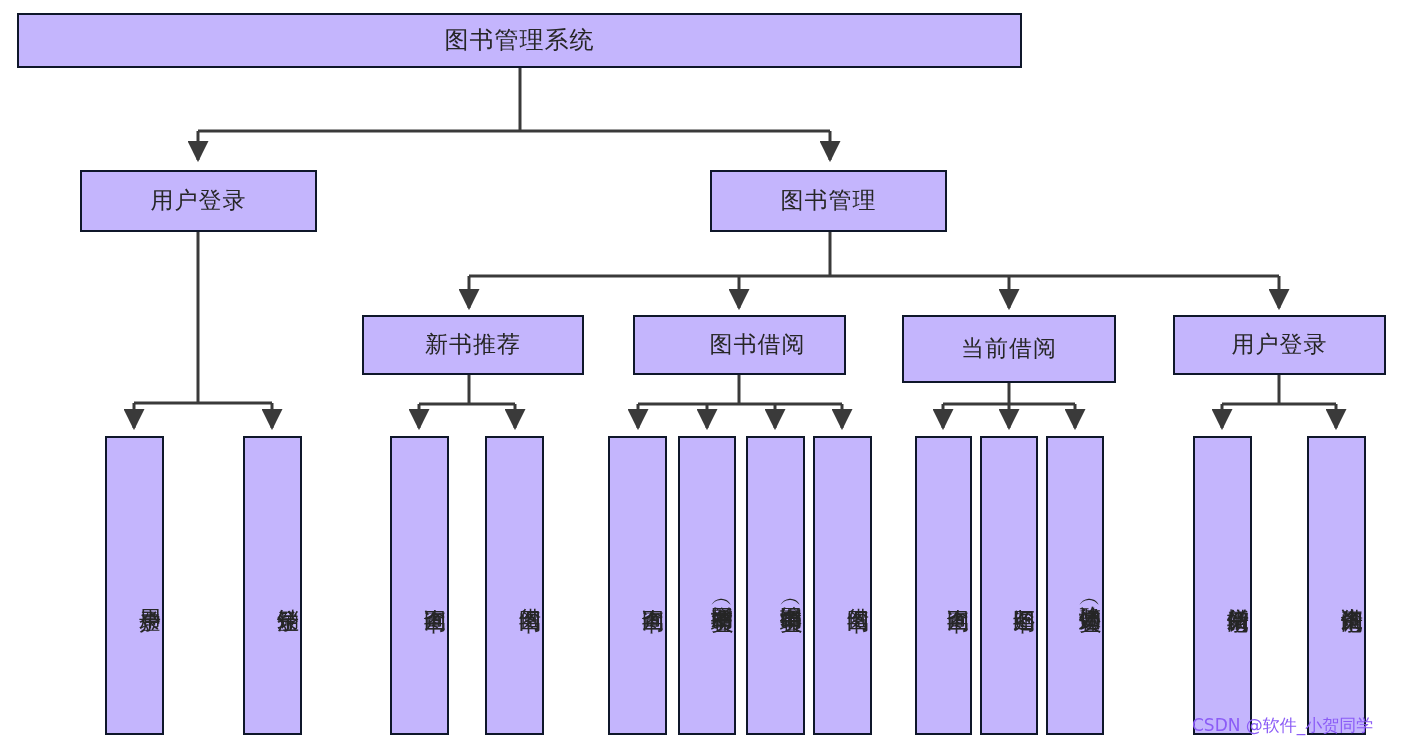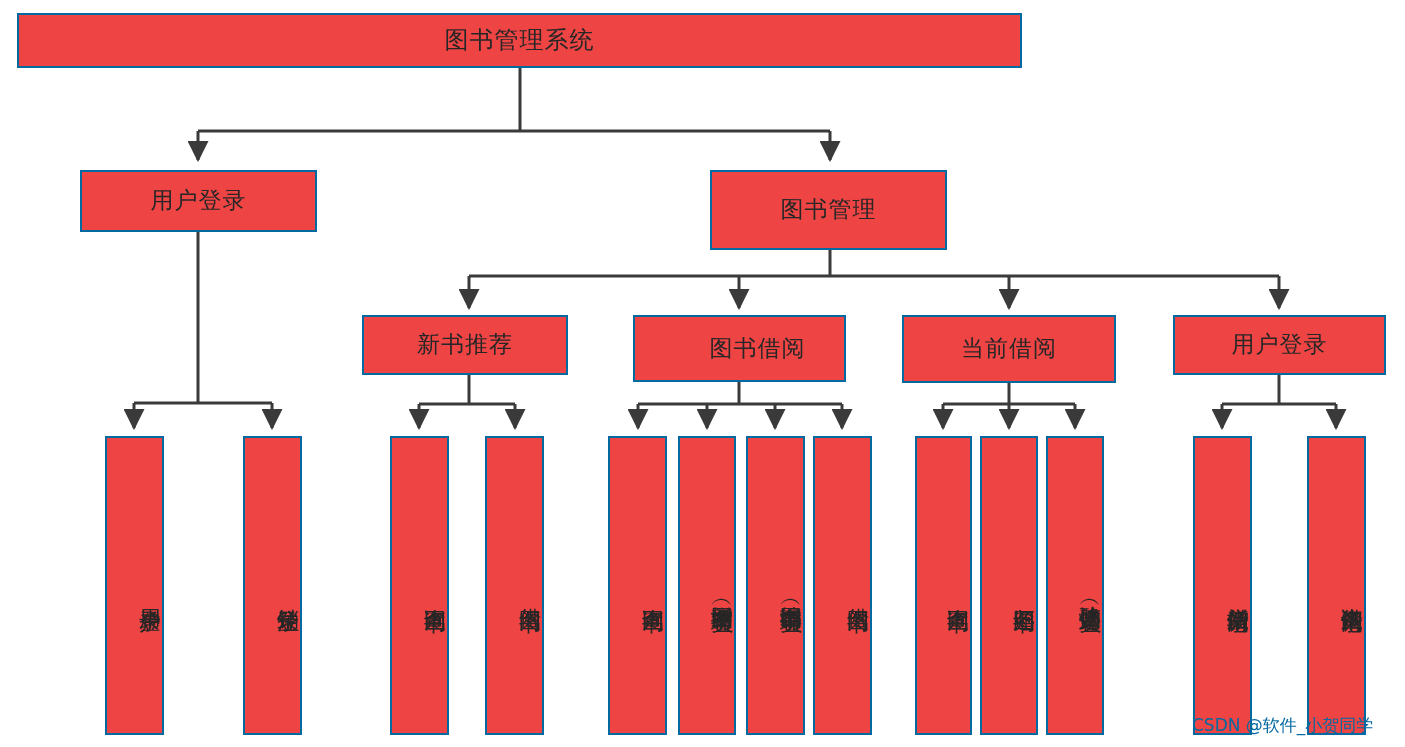--- a/index.html
+++ b/index.html
@@ -19,22 +19,22 @@
     position: absolute;
     left: 0;
     top: 0;
     width: 1405px;
     height: 747px;
     pointer-events: none;
   }
   .node {
     position: absolute;
     box-sizing: border-box;
-    border: 2px solid #0369a1;
-    background: #ef4444;
+    border: 2px solid #0f172a;
+    background: #c4b5fd;
     display: flex;
     align-items: center;
     justify-content: center;
     color: #262626;
   }
   .node-h {
     font-size: 23px;
     line-height: 1.2;
     letter-spacing: 1px;
     white-space: nowrap;
@@ -53,21 +53,21 @@
     writing-mode: vertical-rl;
     text-orientation: upright;
     display: block;
   }
   .node.root { font-size: 24px; }
   .watermark {
     position: absolute;
     left: 1192px;
     top: 714px;
     font-size: 17px;
-    color: #0369a1;
+    color: #8b5cf6;
     white-space: nowrap;
     font-family: "DejaVu Sans", "Liberation Sans", sans-serif;
   }
 </style>
 </head>
 <body>
 
 <div id="canvas">
 
   <svg id="wires" viewBox="0 0 1405 747" xmlns="http://www.w3.org/2000/svg">
@@ -120,28 +120,28 @@
     </g>
   </svg>
 
   <div class="node node-h root" style="left:17px; top:13px; width:1005px; height:55px;">
     <span>图书管理系统</span>
   </div>
 
   <div class="node node-h" style="left:80px; top:170px; width:237px; height:62px;">
     <span>用户登录</span>
   </div>
-  <div class="node node-h" style="left:710px; top:170px; width:237px; height:80px;">
+  <div class="node node-h" style="left:710px; top:170px; width:237px; height:62px;">
     <span>图书管理</span>
   </div>
 
-  <div class="node node-h" style="left:362px; top:315px; width:206px; height:60px;text-align:center;">
+  <div class="node node-h" style="left:362px; top:315px; width:222px; height:60px;text-align:center;">
     <span>新书推荐</span>
   </div>
-  <div class="node node-h" style="left:633px; top:315px; width:213px; height:67px;padding-left:36px;">
+  <div class="node node-h" style="left:633px; top:315px; width:213px; height:60px;padding-left:36px;">
     <span>图书借阅</span>
   </div>
   <div class="node node-h" style="left:902px; top:315px; width:214px; height:68px;">
     <span>当前借阅</span>
   </div>
   <div class="node node-h" style="left:1173px; top:315px; width:213px; height:60px;">
     <span>用户登录</span>
   </div>
 
   <div class="node node-v" style="left:105px; top:436px; width:59px; height:299px;">

